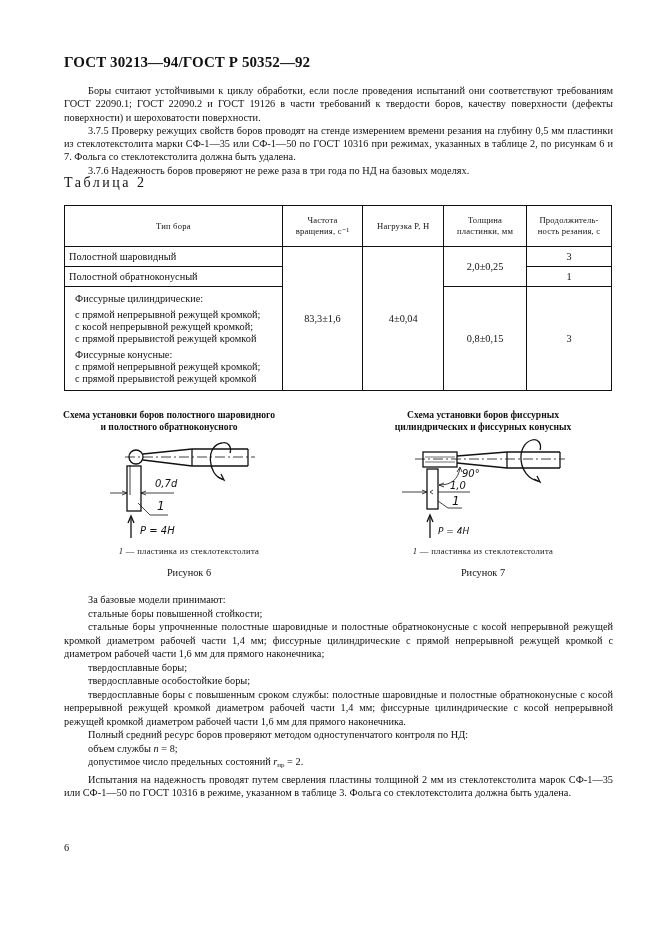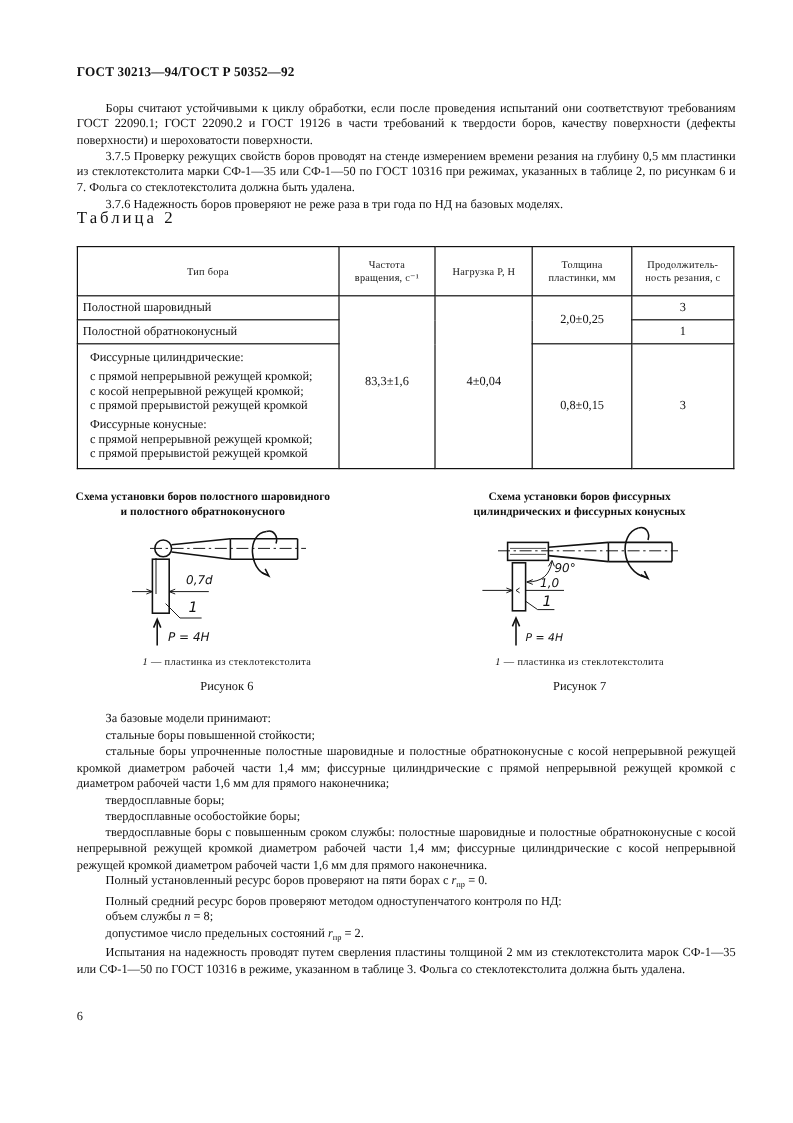--- a/index.html
+++ b/index.html
@@ -1,19 +1,19 @@
 <!DOCTYPE html>
 <html><head>
 <meta charset="utf-8">
 <style>
   html, body { margin: 0; padding: 0; background: #ffffff; }
   body { width: 661px; height: 936px; position: relative; overflow: hidden;
          font-family: "Liberation Serif", "DejaVu Serif", serif; color: #111; }
   .page { position: absolute; left: 0; top: 0; width: 661px; height: 936px; }
-  .hdr { position: absolute; left: 64px; top: 54px; font-weight: bold; font-size: 11px; letter-spacing: 0.1px; }
+  .hdr { position: absolute; left: 64px; top: 54px; font-weight: bold; font-size: 15px; letter-spacing: 0.1px; }
   .txt { position: absolute; left: 64px; width: 549px; font-size: 10.3px; line-height: 13.3px; text-align: justify; }
   .txt p { margin: 0; }
   .ind { text-indent: 24px; }
   .tbl-cap { position: absolute; left: 64px; top: 175px; font-size: 14px; letter-spacing: 2.5px; }
   table.t2 { position: absolute; left: 64px; top: 205px; width: 548px; border-collapse: collapse; font-size: 10.3px; }
   table.t2 td, table.t2 th { border: 1.5px solid #111; padding: 0 4px; vertical-align: middle; }
   table.t2 th { font-weight: normal; font-size: 8.6px; line-height: 11px; height: 40px; text-align: center; letter-spacing: 0.2px; }
   table.t2 td.c { text-align: center; }
   table.t2 td.l { text-align: left; line-height: 12px; }
   .figcap { position: absolute; font-weight: bold; font-size: 9.6px; line-height: 11.5px; text-align: center; }
@@ -155,21 +155,20 @@
   <div class="legend" style="left:352px;top:546px;width:262px;"><i>1</i><span> — пластинка из стеклотекстолита</span></div>
   <div class="fignum" style="left:352px;top:567px;width:262px;">Рисунок 7</div>
 
   <div class="txt" style="top:593px;line-height:13.5px;">
     <p class="ind">За базовые модели принимают:</p>
     <p class="ind">стальные боры повышенной стойкости;</p>
     <p class="ind">стальные боры упрочненные полостные шаровидные и полостные обратноконусные с косой непрерывной режущей кромкой диаметром рабочей части 1,4 мм; фиссурные цилиндрические с прямой непрерывной режущей кромкой с диаметром рабочей части 1,6 мм для прямого наконечника;</p>
     <p class="ind">твердосплавные боры;</p>
     <p class="ind">твердосплавные особостойкие боры;</p>
     <p class="ind">твердосплавные боры с повышенным сроком службы: полостные шаровидные и полостные обратноконусные с косой непрерывной режущей кромкой диаметром рабочей части 1,4 мм; фиссурные цилиндрические с косой непрерывной режущей кромкой диаметром рабочей части 1,6 мм для прямого наконечника.</p>
-    <p class="ind"><span>Полный установленный ресурс боров проверяют на пяти борах с </span><i>r</i><sub>пр</sub><span> = 0.</span></p>
     <p class="ind">Полный средний ресурс боров проверяют методом одноступенчатого контроля по НД:</p>
     <p class="ind"><span>объем службы </span><i>n</i><span> = 8;</span></p>
     <p class="ind"><span>допустимое число предельных состояний </span><i>r</i><sub>пр</sub><span> = 2.</span></p>
     <p class="ind">Испытания на надежность проводят путем сверления пластины толщиной 2 мм из стеклотекстолита марок СФ-1—35 или СФ-1—50 по ГОСТ 10316 в режиме, указанном в таблице 3. Фольга со стеклотекстолита должна быть удалена.</p>
   </div>
 
   <div class="pnum">6</div>
 </div>
 
 </body></html>

